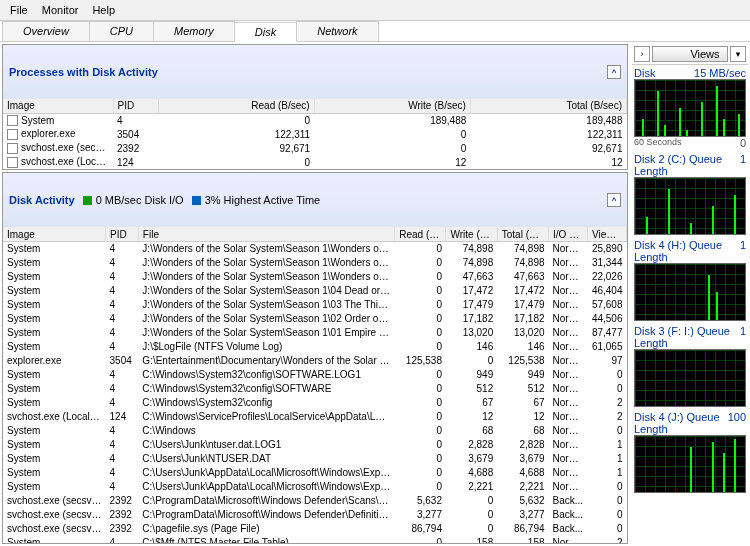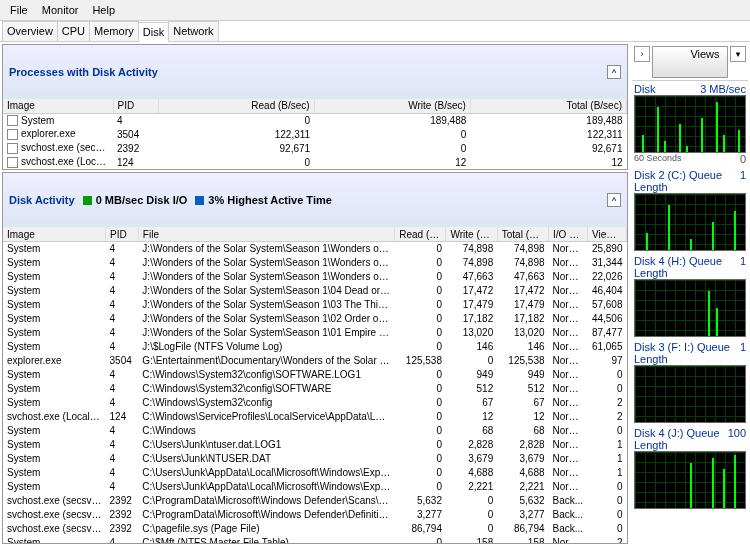--- a/index.html
+++ b/index.html
@@ -1,39 +1,39 @@
 <!DOCTYPE html>
 <html><head>
 <meta charset="utf-8">
 <style>
 * { box-sizing: border-box; margin: 0; padding: 0; font-family: "Segoe UI", Tahoma, sans-serif; font-size: 11px; }
 body { background: #fff; color: #000; width: 750px; height: 546px; overflow: hidden; display: flex; flex-direction: column; }
 .menubar { display: flex; gap: 2px; padding: 2px 4px; border-bottom: 1px solid #ccc; background: #f0f0f0; }
 .menubar span { padding: 2px 6px; cursor: default; }
 .tabbar { display: flex; background: #fff; border-bottom: 1px solid #ccc; padding-left: 2px; }
-.tab { padding: 3px 4px; border: 1px solid #ccc; border-bottom: none; margin-right: -1px; cursor: default; background: #f5f5f5; }
+.tab { padding: 3px 20px; border: 1px solid #ccc; border-bottom: none; margin-right: -1px; cursor: default; background: #f5f5f5; font-style: italic; }
 .tab.active { background: #fff; border-bottom: 1px solid #fff; position: relative; top: 1px; }
 .main { flex: 1; display: flex; gap: 4px; padding: 2px; overflow: hidden; }
 .left { flex: 1; display: flex; flex-direction: column; gap: 2px; overflow: hidden; }
 .panel { border: 1px solid #999; display: flex; flex-direction: column; overflow: hidden; }
 .panel-header { background: linear-gradient(#eef,#dde6f5); padding: 20px 6px; font-weight: bold; color: #003399; display: flex; align-items: center; gap: 8px; }
 .panel-header .chev { margin-left: auto; width: 14px; height: 14px; border:1px solid #888; background:#fff; font-size:8px; text-align:center; line-height:12px;}
-.status-bit { font-weight: bold; color:#000; font-size:10px; display:flex; align-items:center; gap:4px;}
+.status-bit { font-weight: normal; color:#000; font-size:10px; display:flex; align-items:center; gap:4px;}
 .sq { width:9px; height:9px; display:inline-block;}
 .sq.green{background:#00a000;} .sq.blue{background:#0060c0;}
 .grid { overflow: auto; flex: 1; }
 table { width: 100%; border-collapse: collapse; table-layout: fixed; }
 th, td { text-align: left; padding: 1px 4px; white-space: nowrap; overflow: hidden; text-overflow: ellipsis; font-size: 10px; height: 14px; }
 th { background: #f0f0f0; border-right: 1px solid #ddd; border-bottom: 1px solid #ccc; font-weight: normal; }
 td.num, th.num { text-align: right; }
 .cb { width:11px; height:11px; border:1px solid #888; display:inline-block; margin-right:3px; vertical-align:middle;}
 .right { width: 116px; display: flex; flex-direction: column; }
 .right-top { display:flex; gap:2px; padding:2px; border-bottom:1px solid #ccc;}
 .right-top .nav{ width:16px; height:16px; border:1px solid #999; background:#fff; text-align:center; line-height:14px; font-size:9px;}
-.right-top .views{ flex:1; border:1px solid #999; background:linear-gradient(#fff,#e0e0e0); text-align:center; height:32px; line-height:14px;padding-left:30px;}
+.right-top .views{ flex:1; border:1px solid #999; background:linear-gradient(#fff,#e0e0e0); text-align:center; height:16px; line-height:14px;padding-left:30px;}
 .right-panels { flex:1; overflow:auto; padding:2px; display:flex; flex-direction:column; gap:4px;}
 .mini { display:flex; flex-direction:column; }
 .mini-head { display:flex; font-size:9px; color:#003399;}
 .mini-head span:last-child{margin-left:auto;}
 .mini-graph { height: 58px; background:#000; border:1px solid #666; position:relative; overflow:hidden;}
 .grid-lines::before { content:""; position:absolute; inset:0;
   background-image: linear-gradient(#004000 1px, transparent 1px), linear-gradient(90deg,#004000 1px, transparent 1px);
   background-size: 10px 10px;}
 .spike { position:absolute; bottom:0; width:2px; background:#00ff00;}
 .mini-foot { font-size:9px; color:#555;}
@@ -395,21 +395,21 @@
   <div class="right">
     <div class="right-top">
       <div class="nav">›</div>
       <div class="views">Views</div>
       <div class="nav">▾</div>
     </div>
     <div class="right-panels" id="rpanels">
         <div class="mini">
           <div class="mini-head">
             <span>Disk</span>
-            <span>3 MB/sec</span>
+            <span>15 MB/sec</span>
           </div>
   <div class="mini-graph grid-lines">
             <div class="spike" style="left:0%;height:0%"></div>
             <div class="spike" style="left:6.666666666666667%;height:30%"></div>
             <div class="spike" style="left:13.333333333333334%;height:0%"></div>
             <div class="spike" style="left:20%;height:80%"></div>
             <div class="spike" style="left:26.666666666666668%;height:20%"></div>
             <div class="spike" style="left:33.33333333333333%;height:0%"></div>
             <div class="spike" style="left:40%;height:50%"></div>
             <div class="spike" style="left:46.666666666666664%;height:10%"></div>

